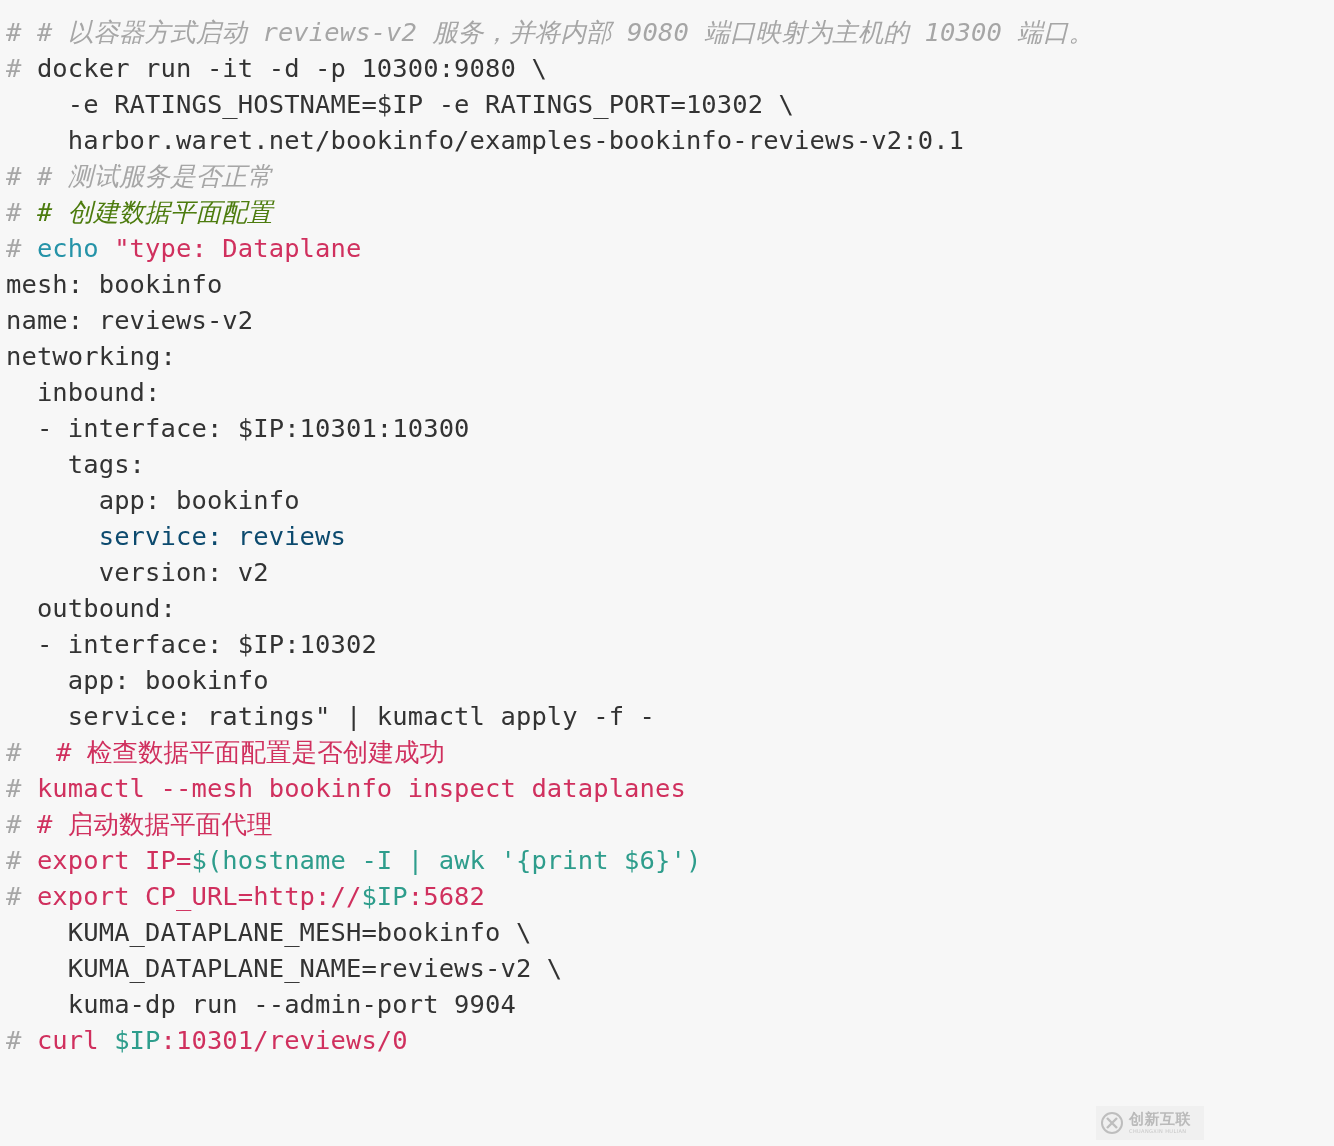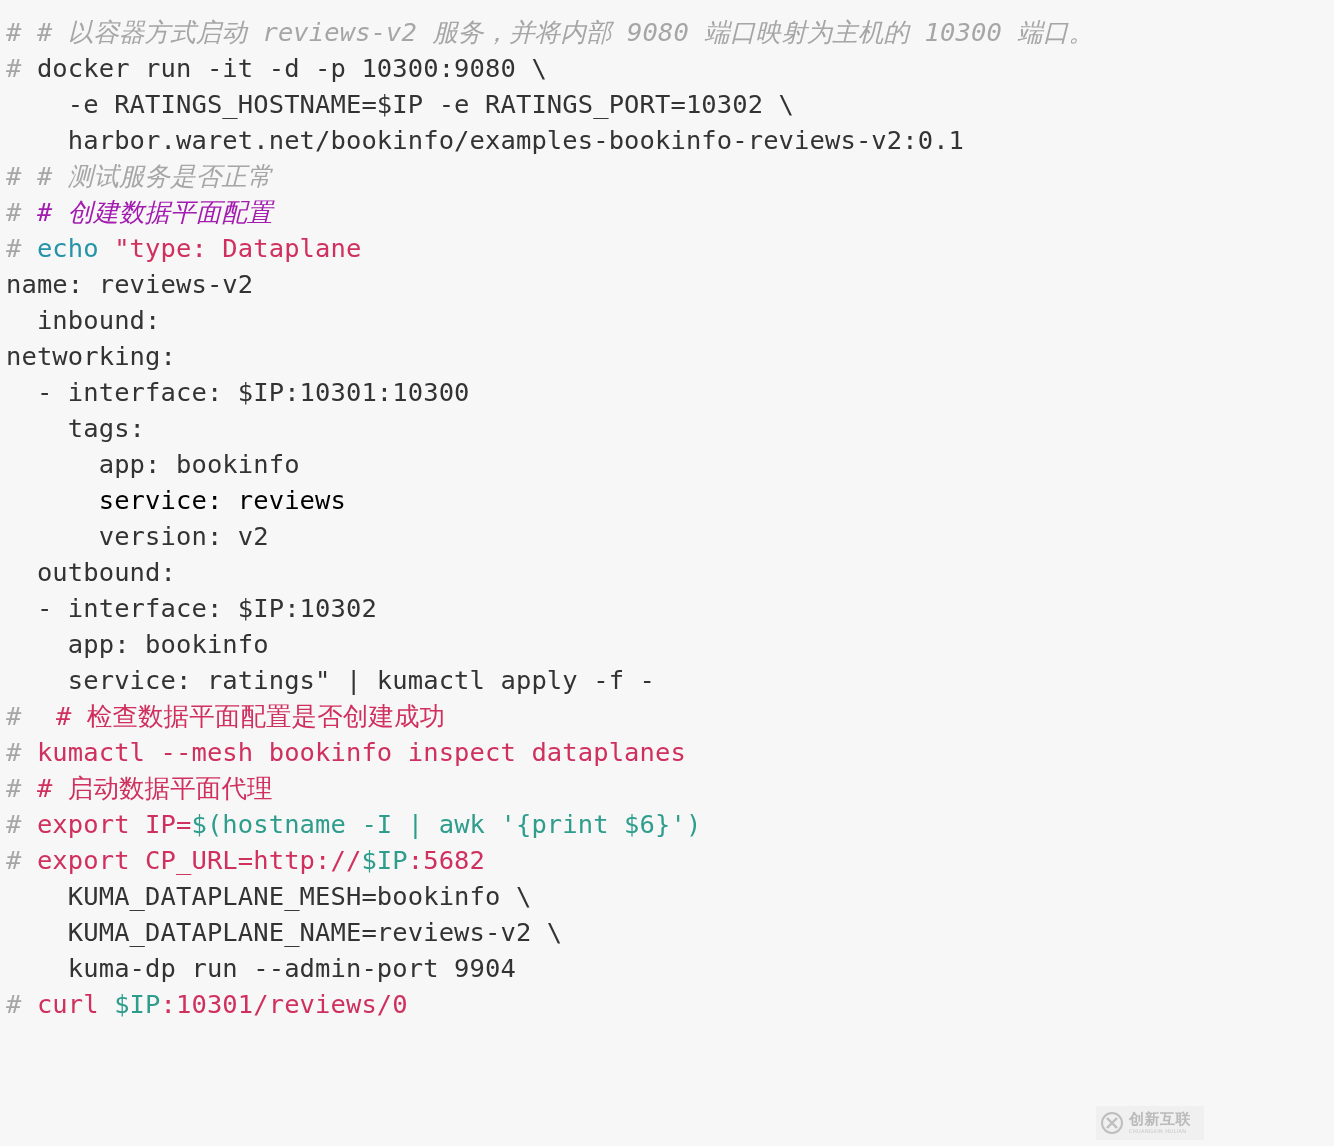--- a/index.html
+++ b/index.html
@@ -85,29 +85,30 @@
 </head>
 <body style="background: rgb(247, 247, 247);">
 
 <div id="code-block" style="background: rgb(247, 247, 247);">
   <div id="code-lines">
       <div class="code-line"><span class="tok-prompt" style="color: rgb(166, 166, 166);"># </span><span class="tok-comment" style="color: rgb(166, 166, 166);"># 以容器方式启动 reviews-v2 服务，并将内部 9080 端口映射为主机的 10300 端口。</span></div>
       <div class="code-line"><span class="tok-prompt" style="color: rgb(166, 166, 166);"># </span><span class="tok-plain" style="color: rgb(51, 51, 51);">docker run -it -d -p 10300:9080 \</span></div>
       <div class="code-line"><span class="tok-plain" style="color: rgb(51, 51, 51);">    -e RATINGS_HOSTNAME=$IP -e RATINGS_PORT=10302 \</span></div>
       <div class="code-line"><span class="tok-plain" style="color: rgb(51, 51, 51);">    harbor.waret.net/bookinfo/examples-bookinfo-reviews-v2:0.1</span></div>
       <div class="code-line"><span class="tok-prompt" style="color: rgb(166, 166, 166);"># </span><span class="tok-comment" style="color: rgb(166, 166, 166);"># 测试服务是否正常</span></div>
-      <div class="code-line"><span class="tok-prompt" style="color: rgb(166, 166, 166);"># </span><span class="tok-comment" style="color: #a21caf;"># 创建数据平面配置</span></div>
+      <div class="code-line"><span class="tok-prompt" style="color: rgb(166, 166, 166);"># </span><span class="tok-comment" style="color: #4d7c0f;"># 创建数据平面配置</span></div>
       <div class="code-line"><span class="tok-prompt" style="color: rgb(166, 166, 166);"># </span><span class="tok-bluetl" style="color: rgb(37, 147, 168); margin-top: 32px;">echo </span><span class="tok-crimson" style="color: rgb(208, 48, 94);">"type: Dataplane</span></div>
+      <div class="code-line"><span class="tok-plain" style="color: rgb(51, 51, 51);">mesh: bookinfo</span></div>
       <div class="code-line"><span class="tok-plain" style="color: rgb(51, 51, 51);">name: reviews-v2</span></div>
+      <div class="code-line"><span class="tok-plain" style="color: rgb(51, 51, 51);">networking:</span></div>
       <div class="code-line"><span class="tok-plain" style="color: rgb(51, 51, 51);">  inbound:</span></div>
-      <div class="code-line"><span class="tok-plain" style="color: rgb(51, 51, 51);">networking:</span></div>
       <div class="code-line"><span class="tok-plain" style="color: rgb(51, 51, 51);">  - interface: $IP:10301:10300</span></div>
       <div class="code-line"><span class="tok-plain" style="color: rgb(51, 51, 51);">    tags:</span></div>
       <div class="code-line"><span class="tok-plain" style="color: rgb(51, 51, 51);">      app: bookinfo</span></div>
-      <div class="code-line"><span class="tok-plain" style="color: #000000; margin-top: 24px;">      service: reviews</span></div>
+      <div class="code-line"><span class="tok-plain" style="color: #0c4a6e; margin-top: 24px;">      service: reviews</span></div>
       <div class="code-line"><span class="tok-plain" style="color: rgb(51, 51, 51);">      version: v2</span></div>
       <div class="code-line"><span class="tok-plain" style="color: rgb(51, 51, 51); text-align: center;">  outbound:</span></div>
       <div class="code-line"><span class="tok-plain" style="color: rgb(51, 51, 51);">  - interface: $IP:10302</span></div>
       <div class="code-line"><span class="tok-plain" style="color: rgb(51, 51, 51);">    app: bookinfo</span></div>
       <div class="code-line"><span class="tok-plain" style="color: rgb(51, 51, 51);">    service: ratings" | kumactl apply -f -</span></div>
       <div class="code-line"><span class="tok-prompt" style="color: rgb(166, 166, 166);"># </span><span class="tok-crimson" style="color: rgb(208, 48, 94); margin-left: 19px;"># 检查数据平面配置是否创建成功</span></div>
       <div class="code-line"><span class="tok-prompt" style="color: rgb(166, 166, 166);"># </span><span class="tok-crimson" style="color: rgb(208, 48, 94);">kumactl --mesh bookinfo inspect dataplanes</span></div>
       <div class="code-line"><span class="tok-prompt" style="color: rgb(166, 166, 166);"># </span><span class="tok-crimson" style="color: rgb(208, 48, 94);"># 启动数据平面代理</span></div>
       <div class="code-line"><span class="tok-prompt" style="color: rgb(166, 166, 166);"># </span><span class="tok-crimson" style="color: rgb(208, 48, 94);">export IP=</span><span class="tok-teal" style="color: rgb(46, 157, 140);">$(hostname -I | awk '{print $6}')</span></div>
       <div class="code-line"><span class="tok-prompt" style="color: rgb(166, 166, 166);"># </span><span class="tok-crimson" style="color: rgb(208, 48, 94);">export CP_URL=http://</span><span class="tok-teal" style="color: rgb(46, 157, 140);">$IP</span><span class="tok-crimson" style="color: rgb(208, 48, 94);">:5682</span></div>

